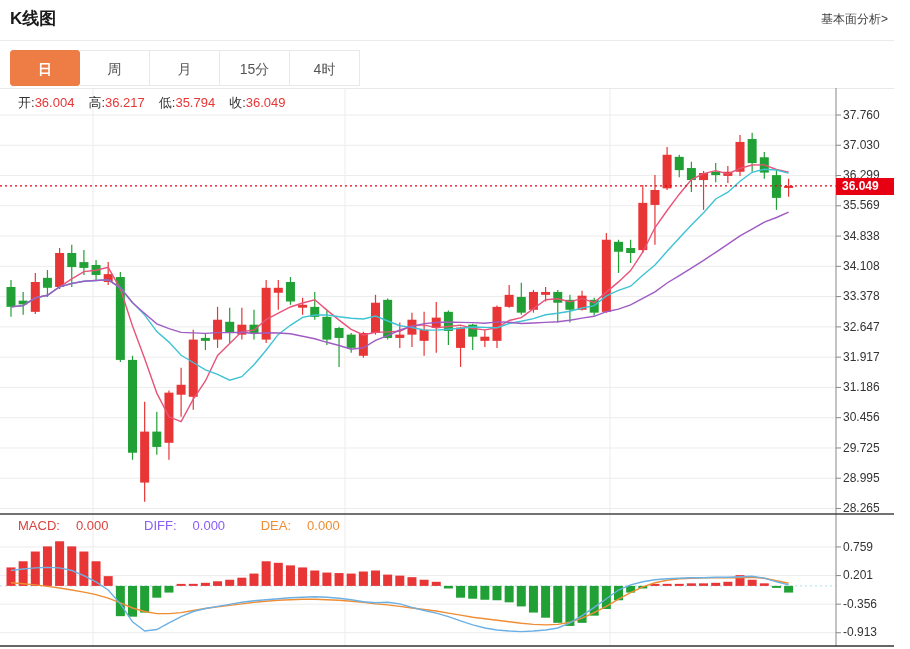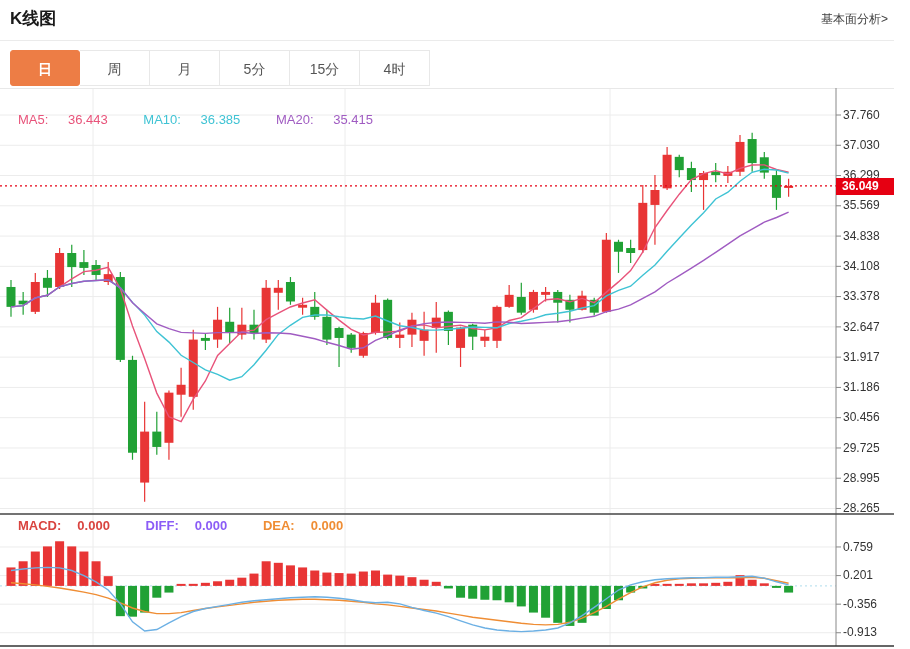--- a/index.html
+++ b/index.html
@@ -15,38 +15,37 @@
   .tab:first-child{border-left:1px solid #e8e8e8;}
   .tab.selected{background:#ed7d45;color:#fff;border-color:#ed7d45;border-radius:3px;font-weight:bold;}
   .chart-wrap{position:absolute;left:0;top:88px;width:910px;height:561px;}
   .overlay{position:absolute;pointer-events:none;white-space:nowrap;}
   .ohlc-row{left:18px;top:6px;font-size:13px;}
   .ohlc-row .lbl{color:#333;}
   .ohlc-row .val{color:#e83535;margin-right:14px;}
   .ma-row{left:18px;top:24px;font-size:13px;}
   .ma-row span{margin-right:16px;}
   .macd-row{left:18px;top:430px;font-size:13px;}
-  .macd-row span{margin-right:16px;font-weight:bold;}
+  .macd-row span{margin-right:16px;}
   .price-badge{position:absolute;left:836px;top:90px;width:74px;height:17px;background:#e60012;
                color:#fff;font-size:12px;font-weight:bold;line-height:17px;padding-left:6px;
                box-sizing:border-box;pointer-events:none;}
 </style>
 </head>
 <body>
 
 <div class="page">
   <div class="header-title">K线图</div>
   <a class="header-link">基本面分析&gt;</a>
   <div class="header-divider"></div>
 
   <div class="tabbar">
       <div class="tab selected">日</div>
       <div class="tab">周</div>
       <div class="tab">月</div>
-      <div class="tab">5分</div>
       <div class="tab">15分</div>
       <div class="tab">4时</div>
     </div>
 
   <div class="chart-wrap">
     <svg id="chart-svg" width="910" height="561">
         <line x1="0" y1="27" x2="836" y2="27" stroke="#ececec" stroke-width="1"></line>
         <line x1="0" y1="57.25119999999987" x2="836" y2="57.25119999999987" stroke="#ececec" stroke-width="1"></line>
         <line x1="0" y1="87.54383999999993" x2="836" y2="87.54383999999993" stroke="#ececec" stroke-width="1"></line>
         <line x1="0" y1="117.7950399999998" x2="836" y2="117.7950399999998" stroke="#ececec" stroke-width="1"></line>
@@ -304,26 +303,24 @@
         <line x1="836" y1="458.9633" x2="841" y2="458.9633" stroke="#888888" stroke-width="1"></line>
         <text x="843" y="459.4633" fill="#333333" font-size="12" font-family="Liberation Sans, DejaVu Sans, sans-serif" dominant-baseline="middle">0.759</text>
         <line x1="836" y1="487.58869999999996" x2="841" y2="487.58869999999996" stroke="#888888" stroke-width="1"></line>
         <text x="843" y="488.08869999999996" fill="#333333" font-size="12" font-family="Liberation Sans, DejaVu Sans, sans-serif" dominant-baseline="middle">0.201</text>
         <line x1="836" y1="516.1628" x2="841" y2="516.1628" stroke="#888888" stroke-width="1"></line>
         <text x="843" y="516.6628" fill="#333333" font-size="12" font-family="Liberation Sans, DejaVu Sans, sans-serif" dominant-baseline="middle">-0.356</text>
         <line x1="836" y1="544.7369" x2="841" y2="544.7369" stroke="#888888" stroke-width="1"></line>
         <text x="843" y="545.2369" fill="#333333" font-size="12" font-family="Liberation Sans, DejaVu Sans, sans-serif" dominant-baseline="middle">-0.913</text>
       </svg>
 
-
-    <div class="overlay ma-row">
-      <span id="ma5span" style="color: rgb(232, 83, 122);"><span>MA5:</span> <span>36.443</span></span>
-      <span id="ma10span" style="color: rgb(63, 195, 212);"><span>MA10:</span> <span>36.385</span></span>
-      <span id="ma20span" style="color: rgb(160, 92, 194);"><span>MA20:</span> <span>35.415</span></span>
+    <div class="overlay ohlc-row">
+      <span class="lbl">开:</span><span class="val">36.004</span><span class="lbl">高:</span><span class="val">36.217</span><span class="lbl">低:</span><span class="val">35.794</span><span class="lbl">收:</span><span class="val">36.049</span>
     </div>
+
 
     <div class="overlay macd-row">
       <span id="macdspan" style="color: rgb(217, 68, 63);"><span>MACD:</span><span>0.000</span></span>
       <span id="diffspan" style="color: #8b5cf6;"><span>DIFF:</span><span>0.000</span></span>
       <span id="deaspan" style="color: rgb(239, 141, 52); text-align: right;"><span>DEA:</span><span>0.000</span></span>
     </div>
 
     <div class="price-badge">36.049</div>
   </div>
 </div>

